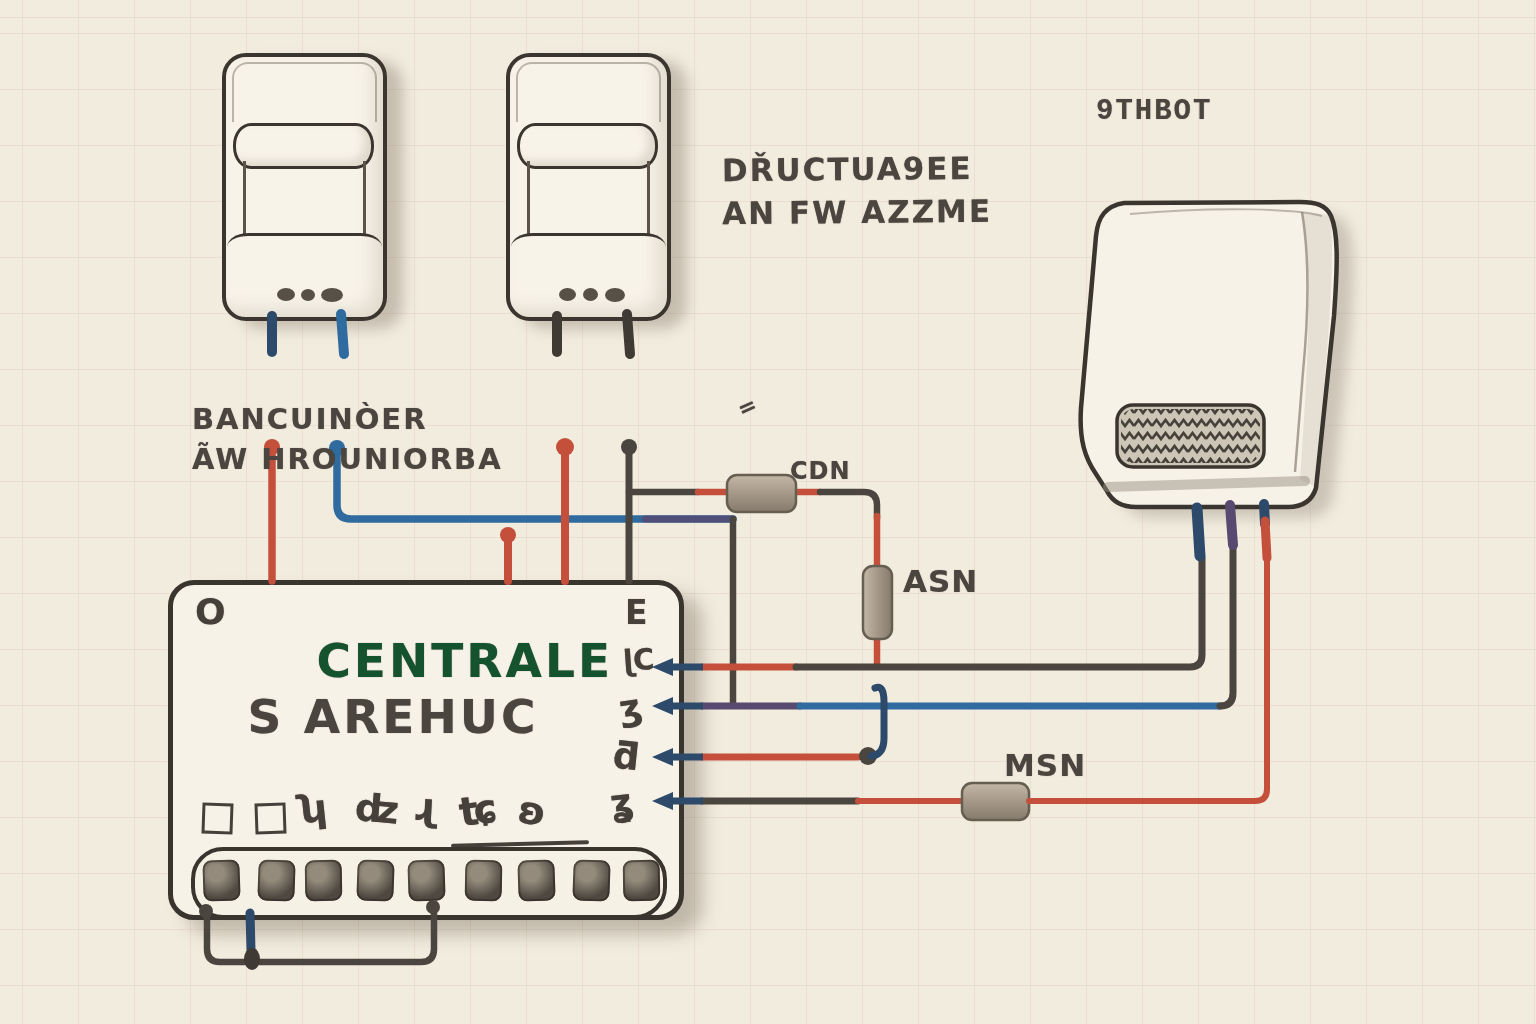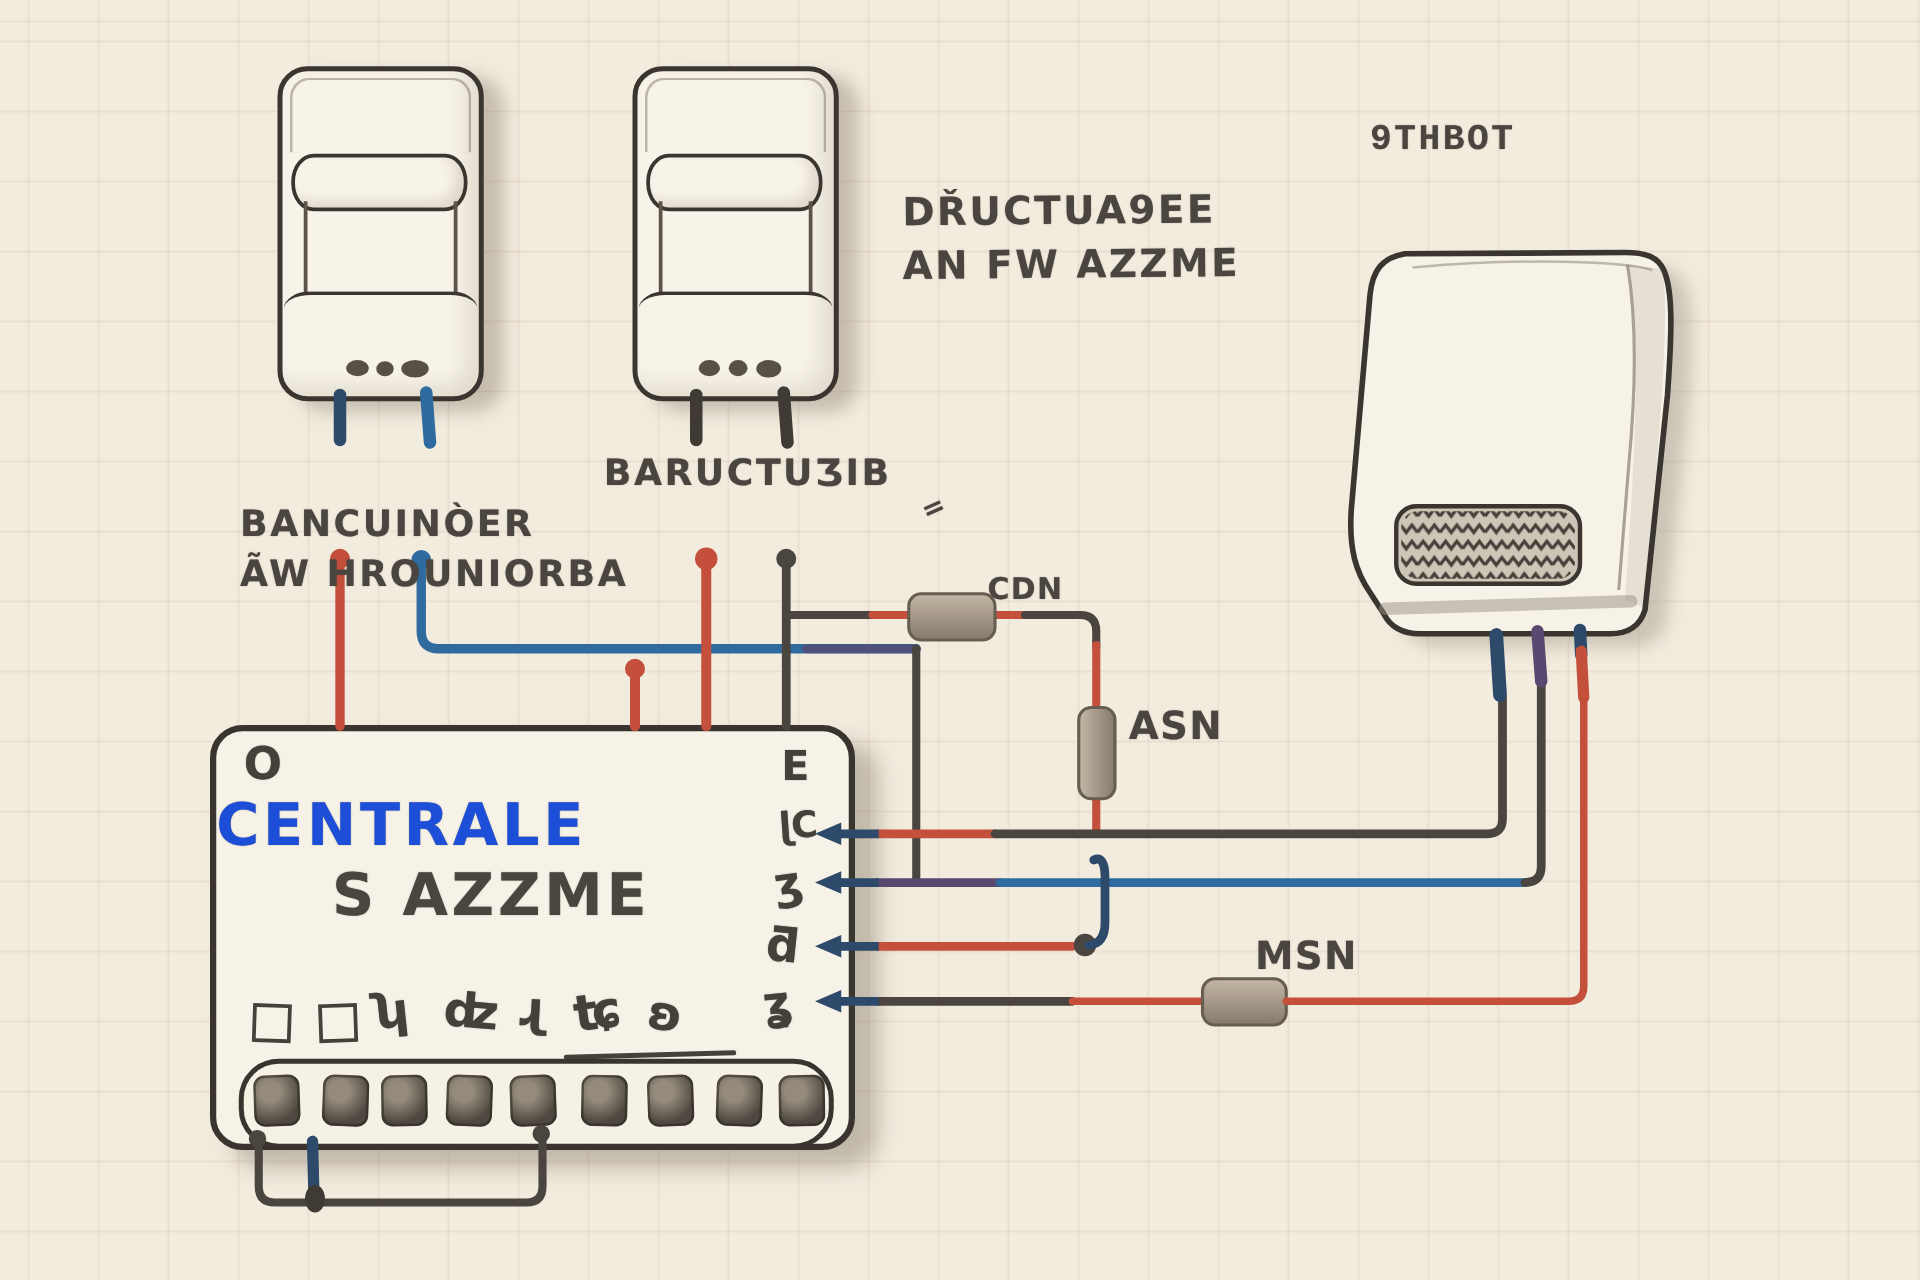--- a/index.html
+++ b/index.html
@@ -83,22 +83,22 @@
       <div class="dot" style="left:48px;top:52px;width:17px;height:13px;"></div>
       <div class="dot" style="left:72px;top:52px;width:15px;height:13px;"></div>
       <div class="dot" style="left:94px;top:52px;width:20px;height:14px;"></div>
     </div>
   </div>
 
   <div class="panel">
     <div class="glyph" style="left:22px;top:6px;font-size:36px;">O</div>
     <div class="glyph" style="left:452px;top:8px;font-size:33px;">E</div>
 
-    <div class="lbl" style="left:0;top:44px;width:440px;text-align:left;font-size:47px;letter-spacing:3px;color:#1d4ed8;">CENTRALE</div>
-    <div class="lbl" style="left:0;top:100px;width:440px;text-align:center;font-size:47px;letter-spacing:3px;color:#4a453e;">S AZZME</div>
+    <div class="lbl" style="left:0;top:44px;width:440px;text-align:right;font-size:47px;letter-spacing:3px;color:#14532d;">CENTRALE</div>
+    <div class="lbl" style="left:0;top:100px;width:440px;text-align:center;font-size:47px;letter-spacing:3px;color:#4a453e;">S AREHUC</div>
 
     <div class="glyph" style="left:450px;top:58px;font-size:29px;transform:rotate(-4deg);">ɭC</div>
     <div class="glyph" style="left:446px;top:102px;font-size:36px;transform:rotate(-8deg);">ʒ</div>
     <div class="glyph" style="left:440px;top:150px;font-size:37px;transform:rotate(6deg);">ƌ</div>
     <div class="glyph" style="left:437px;top:196px;font-size:37px;transform:rotate(-6deg);">ʓ</div>
 
     <div class="dip-square" style="left:29px;top:218px;transform:rotate(2deg);"></div>
     <div class="dip-square" style="left:82px;top:218px;transform:rotate(-2deg);"></div>
     <div class="glyph" style="left:127px;top:202px;font-size:38px;transform:rotate(-6deg);">ʮ</div>
     <div class="glyph" style="left:182px;top:202px;font-size:38px;transform:rotate(5deg);">ʣ</div>
@@ -223,21 +223,20 @@
       <ellipse cx="252" cy="959" rx="8" ry="11" fill="#3f3a34" stroke="none"></ellipse>
     </g>
   </svg>
 
   <div class="lbl" style="left:192px;top:358px;font-size:29px;margin-top:41px;">
     <div>BANCUINÒER</div>
     <div>ÃW HROUNIORBA</div>
   </div>
 
   <div class="lbl" style="left:483px;top:358px;font-size:29px;">
-    <div>BARUCTUƷIB</div>
   </div>
   <div class="lbl" style="left:738px;top:392px;font-size:22px;transform:rotate(-24deg);">=</div>
 
   <div class="lbl" style="left:722px;top:148px;font-size:31px;transform:rotate(-.5deg);">
     <div>DŘUCTUA9EE</div>
     <div>AN FW AZZME</div>
   </div>
 
   <div class="lbl" style="left:1072px;top:92px;font-size:29px;">
     <div style="padding-left:24px;font-family:Liberation Mono, monospace;">9THBOT</div>

